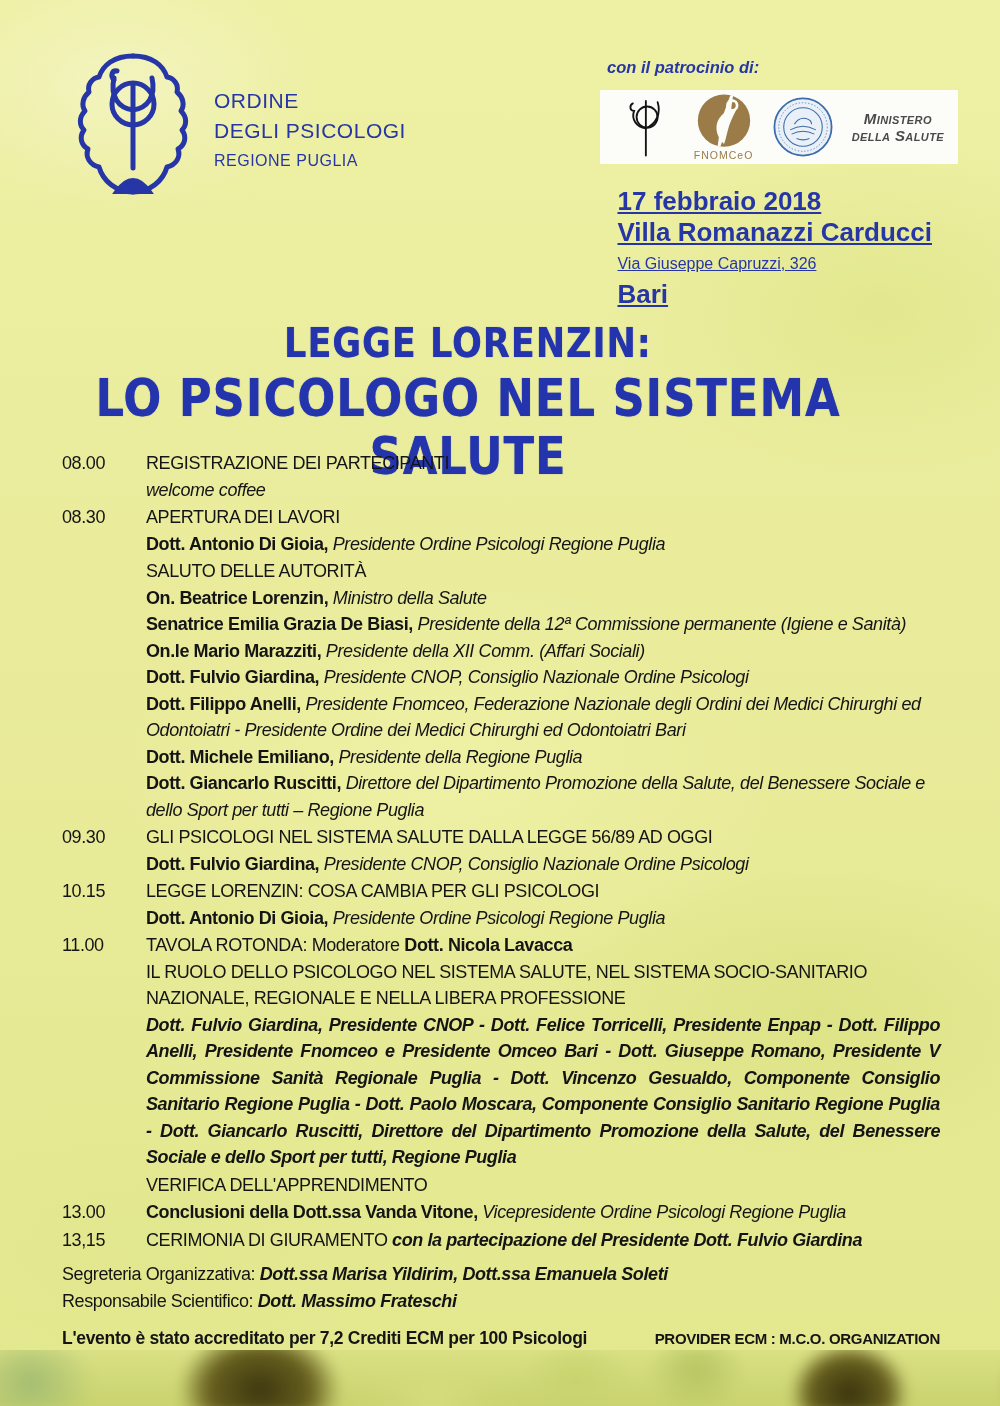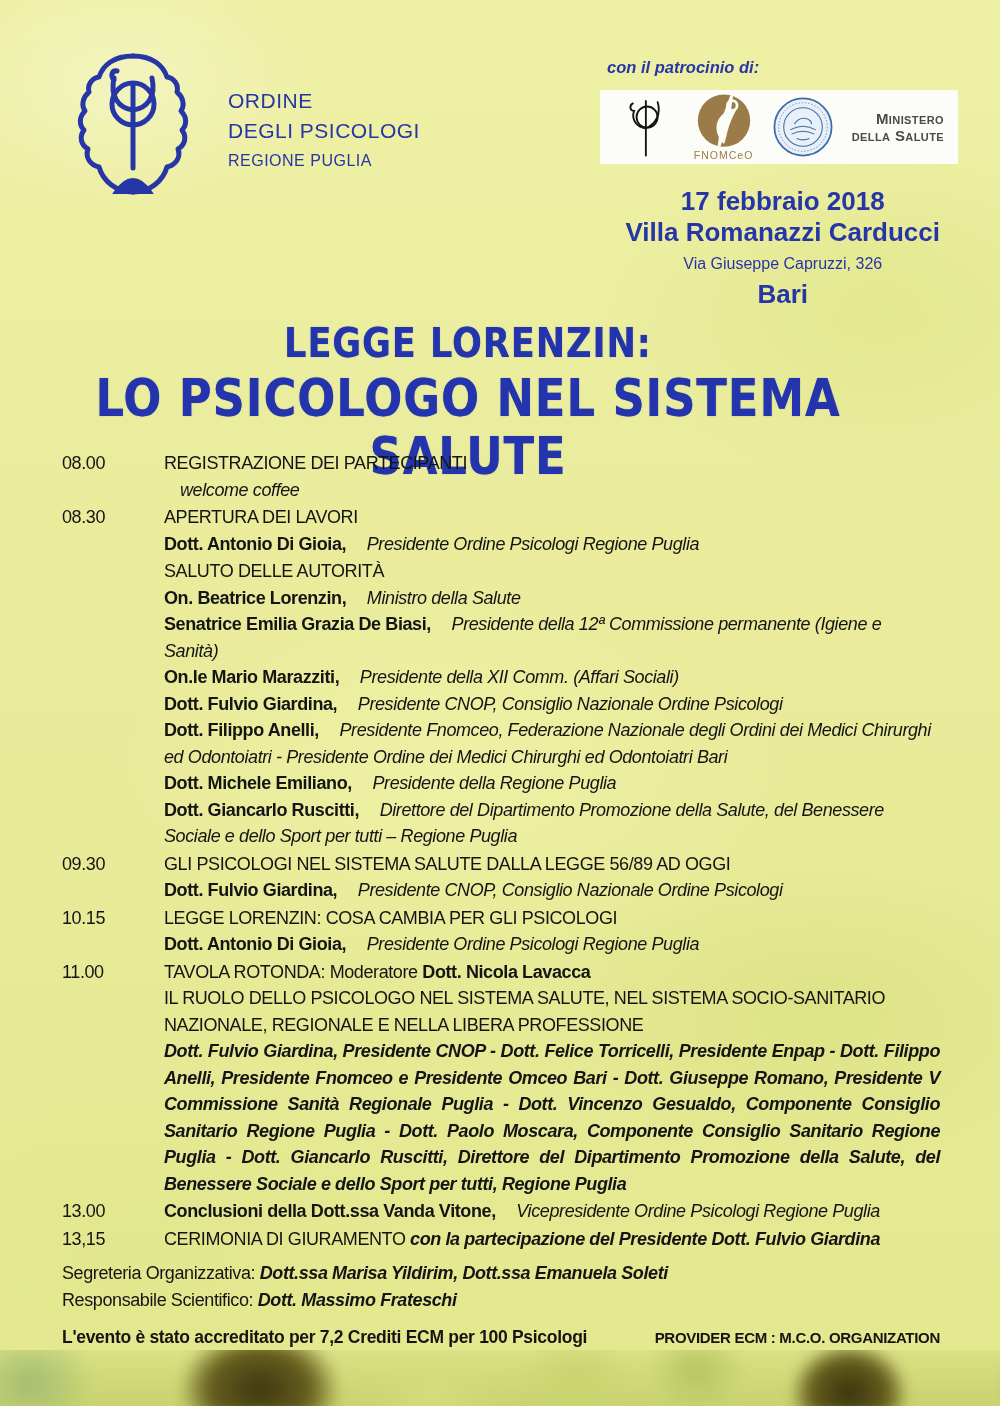--- a/index.html
+++ b/index.html
@@ -8,56 +8,56 @@
     background:
       radial-gradient(ellipse 320px 200px at 12% 6%, rgba(255,255,255,0.30), transparent 65%),
       radial-gradient(ellipse 420px 260px at 88% 22%, rgba(214,224,122,0.45), transparent 65%),
       radial-gradient(ellipse 520px 320px at 45% 55%, rgba(244,246,176,0.50), transparent 65%),
       radial-gradient(ellipse 430px 240px at 82% 72%, rgba(206,216,112,0.40), transparent 65%),
       radial-gradient(ellipse 380px 220px at 15% 88%, rgba(222,230,140,0.45), transparent 65%),
       linear-gradient(180deg,#eef0a4 0%,#e9eb9a 50%,#e3e88e 100%);
   }
   
   .org-logo{position:absolute;left:58px;top:44px;width:150px;height:160px;}
-  .org-text{position:absolute;left:228px;top:86px;color:#2636a7;letter-spacing:0.5px;}
+  .org-text{position:absolute;left:214px;top:86px;color:#2636a7;letter-spacing:0.5px;}
   .org-text .l1,.org-text .l2{font-size:21px;font-weight:400;line-height:30px;}
   .org-text .l3{font-size:16px;font-weight:400;line-height:30px;}
   .patronage-label{position:absolute;left:607px;top:58px;color:#2636a7;
     font-style:italic;font-weight:700;font-size:16.5px;}
   .patronage-strip{position:absolute;left:600px;top:90px;width:358px;height:74px;
     background:#fcfcf8;border-radius:1px;display:flex;align-items:center;
     justify-content:space-between;padding:0 14px;box-sizing:border-box;}
   .pat-item{display:flex;flex-direction:column;align-items:center;}
   .fnomceo-caption{font-size:10.5px;color:#9b7c48;letter-spacing:1px;margin-top:-2px;}
   .ministero{color:#4a4a4a;font-variant:small-caps;font-weight:700;font-size:15px;
-    line-height:17px;text-align:right;letter-spacing:0.4px;}
-  .date-block{position:absolute;right:60px;top:186px;text-align:center;color:#2636a7;line-height:31px;}
+    line-height:17px;text-align:center;letter-spacing:0.4px;font-style:italic;}
+  .date-block{position:absolute;right:68px;top:186px;text-align:left;color:#2636a7;line-height:31px;text-decoration:underline;}
   .date-block .d1{font-size:26px;font-weight:700;}
   .date-block .d2{font-size:26px;font-weight:700;}
   .date-block .d3{font-size:16px;font-weight:400;}
   .date-block .d4{font-size:26px;font-weight:700;}
   
   .title-wrap{position:absolute;left:0;top:320px;width:936px;text-align:center;color:#2434ad;}
   .title-l1{font-family:"DejaVu Sans",sans-serif;font-weight:800;font-size:40px;line-height:46px;
     display:inline-block;transform:scaleX(0.88);letter-spacing:1px;
     text-shadow:0 0 1px rgba(36,52,173,0.7);}
   .title-l2{font-family:"DejaVu Sans",sans-serif;font-weight:800;font-size:51px;line-height:58px;
     display:inline-block;transform:scaleX(0.88);letter-spacing:1px;margin-top:4px;
     text-shadow:0 0 1px rgba(36,52,173,0.7);}
   
   .program{position:absolute;left:62px;top:450px;width:878px;color:#141414;
     font-size:18px;letter-spacing:-0.4px;}
-  .prog-row{display:flex;margin-bottom:1px;gap:18px;}
+  .prog-row{display:flex;margin-bottom:1px;}
   .prog-time{width:84px;flex-shrink:0;line-height:26.5px;}
   .prog-content{flex:1;}
   .prog-line{line-height:26.5px;}
   .prog-line.just{text-align:justify;}
   .seg-r{font-weight:400;}
   .seg-b{font-weight:700;margin-top:19px;}
-  .seg-i{font-style:italic;font-weight:400;margin-left:16px;}
+  .seg-i{font-style:italic;font-weight:400;}
   .seg-bi{font-style:italic;font-weight:700;}
   
   .footer-lines{margin-top:8px;}
   .footer-line{line-height:26.5px;}
   .credits-row{display:flex;justify-content:space-between;align-items:baseline;margin-top:14px;}
   .credits-left{font-weight:700;font-size:17.5px;letter-spacing:-0.3px;}
   .credits-right{font-weight:700;font-size:15px;letter-spacing:-0.3px;}
   
   .photo-strip{position:absolute;left:0;bottom:0;width:1000px;height:56px;overflow:hidden;}
   .photo-strip-inner{position:absolute;left:-3%;top:-15%;width:106%;height:130%;
@@ -195,20 +195,26 @@
         </div>
         <div class="prog-row">
           <div class="prog-time">11.00</div>
           <div class="prog-content">
             <div class="prog-line"><span class="seg-r">TAVOLA ROTONDA: Moderatore </span><span class="seg-b">Dott. Nicola Lavacca</span></div>
             <div class="prog-line"><span class="seg-r">IL RUOLO DELLO PSICOLOGO NEL SISTEMA SALUTE, NEL SISTEMA  SOCIO-SANITARIO NAZIONALE, REGIONALE E NELLA LIBERA PROFESSIONE</span></div>
             <div class="prog-line just"><span class="seg-bi">Dott. Fulvio Giardina, Presidente CNOP - Dott. Felice Torricelli, Presidente Enpap - Dott. Filippo Anelli, Presidente Fnomceo e Presidente Omceo Bari - Dott. Giuseppe Romano, Presidente V Commissione Sanità Regionale  Puglia - Dott. Vincenzo Gesualdo, Componente Consiglio Sanitario Regione Puglia - Dott. Paolo Moscara, Componente Consiglio Sanitario Regione Puglia - Dott. Giancarlo Ruscitti, Direttore del Dipartimento Promozione della Salute, del Benessere Sociale e dello Sport per tutti, Regione Puglia</span></div>
           </div>
         </div>
         <div class="prog-row">
+          <div class="prog-time"></div>
+          <div class="prog-content">
+            <div class="prog-line"><span class="seg-r">VERIFICA DELL'APPRENDIMENTO</span></div>
+          </div>
+        </div>
+        <div class="prog-row">
           <div class="prog-time">13.00</div>
           <div class="prog-content">
             <div class="prog-line"><span class="seg-b">Conclusioni della Dott.ssa Vanda Vitone, </span><span class="seg-i">Vicepresidente Ordine Psicologi Regione Puglia</span></div>
           </div>
         </div>
         <div class="prog-row">
           <div class="prog-time">13,15</div>
           <div class="prog-content">
             <div class="prog-line"><span class="seg-r">CERIMONIA DI GIURAMENTO </span><span class="seg-bi">con la partecipazione del Presidente Dott. Fulvio Giardina</span></div>
           </div>

